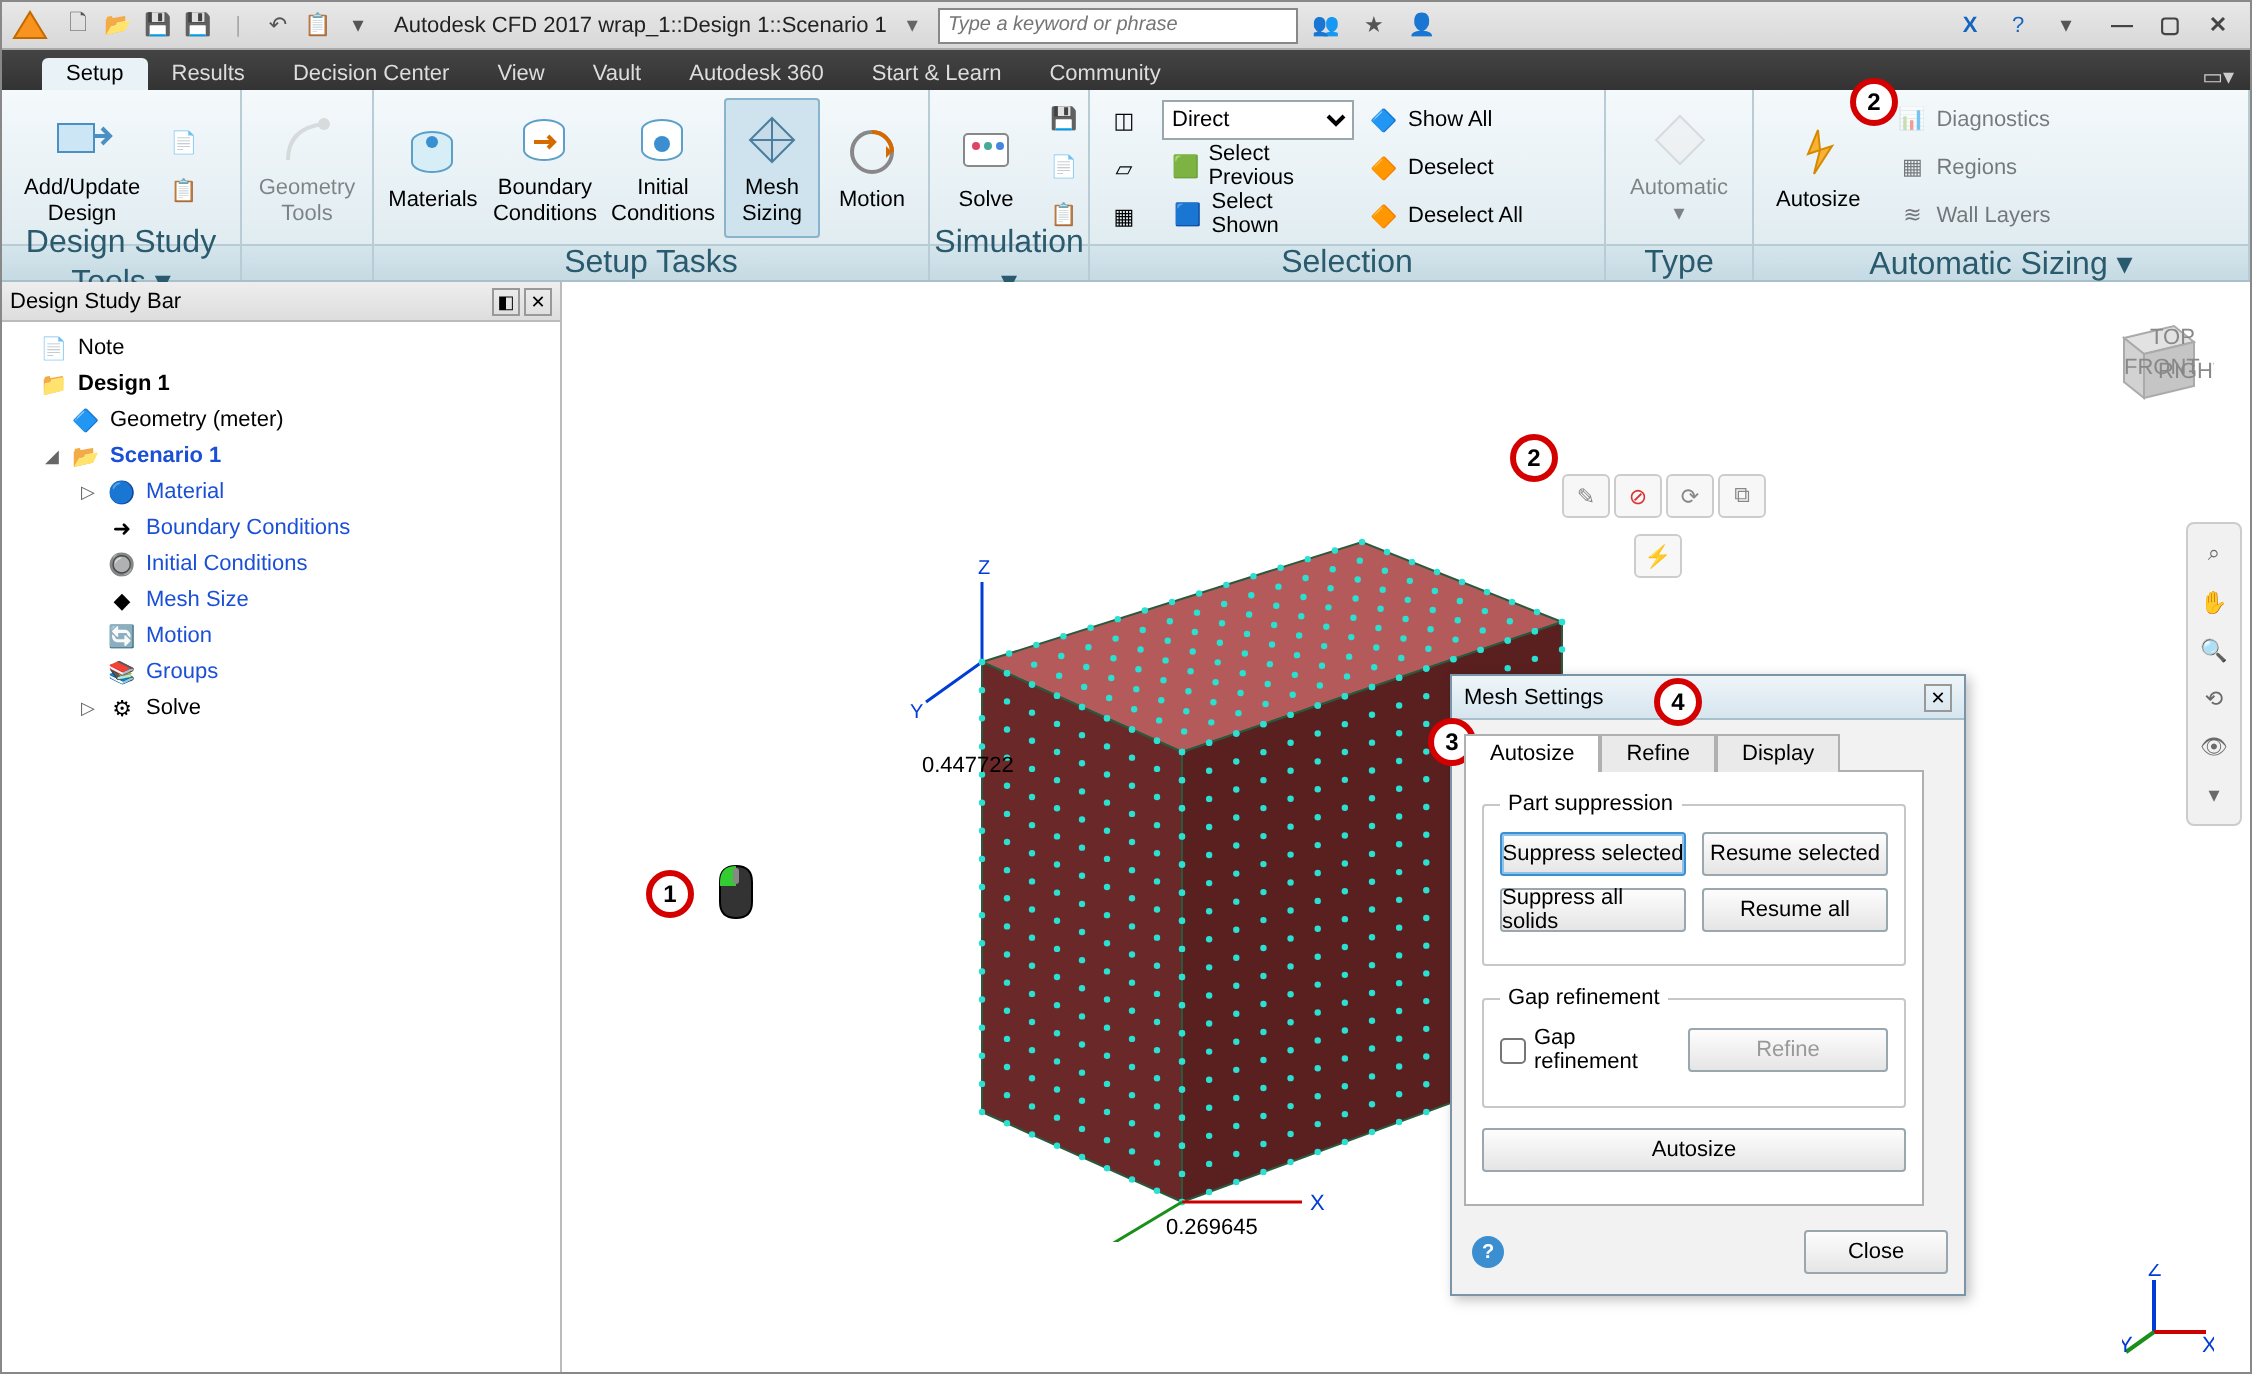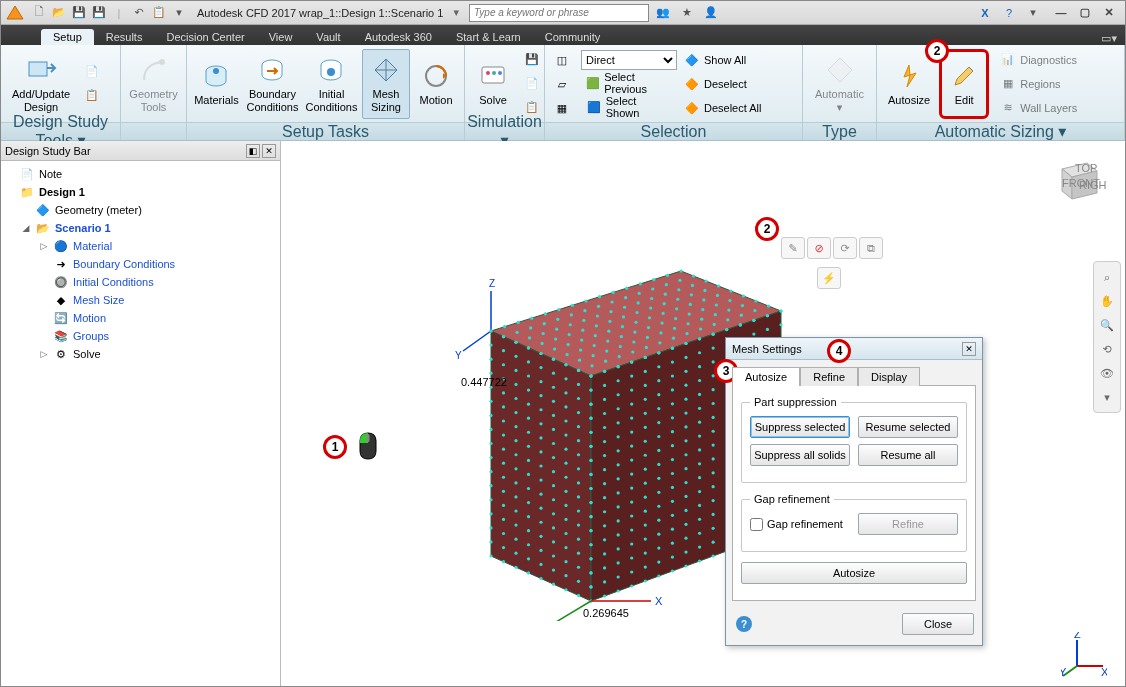--- a/index.html
+++ b/index.html
@@ -12,21 +12,21 @@
 .titlebar .qat span { width: 16px; height: 16px; display:inline-flex; align-items:center; justify-content:center; color:#555;}
 .titlebar .title { flex: 0 0 auto; margin: 0 10px; color: #222; }
 .titlebar .search { flex: 0 0 180px; }
 .titlebar .search input { width: 100%; height: 18px; font-style: italic; font-size: 10px; padding: 0 4px; border: 1px solid #888; }
 .titlebar .spacer { flex: 1; }
 .titlebar .right-icons { display: flex; gap: 8px; align-items: center; color:#555;}
 .titlebar .right-icons span { width:16px; height:16px; display:inline-flex; align-items:center; justify-content:center;}
 .winbtn { width: 24px; height: 18px; display:inline-flex; align-items:center; justify-content:center; color:#444; font-weight:bold;}
 
 
-.tabsrow { height: 20px; background: linear-gradient(#444,#333); display: flex; align-items: end; padding-left: 40px; }
+.tabsrow { height: 20px; background: linear-gradient(#444,#333); display: flex; align-items: end; padding-left: 20px; }
 .tab { padding: 2px 12px; color: #ddd; border-radius: 3px 3px 0 0; cursor: pointer; }
 .tab.active { background: #e9f2f6; color: #000; }
 
 
 .ribbon { height: 96px; background: linear-gradient(#f4f9fb,#dce9ef); border-bottom: 1px solid #a8c0cc; display: flex; }
 .rgroup { border-right: 1px solid #b8ccd6; display: flex; flex-direction: column; }
 .rgroup .body { flex: 1; display: flex; align-items: center; padding: 2px 4px; gap: 2px; }
 .rgroup .label { height: 18px; font-size: 16px; color: #2a5a6e; text-align: center; background: linear-gradient(#d5e5ec,#c5dae3); border-top: 1px solid #b8ccd6; display:flex; align-items:center; justify-content:center; padding: 0 6px;}
 .rbtn { display: flex; flex-direction: column; align-items: center; justify-content: center; padding: 4px 6px; min-width: 48px; height: 70px; border: 1px solid transparent; border-radius: 2px; text-align:center; line-height:1.1;}
 .rbtn.active { background: #cfe3ee; border-color: #8ab4cc; }
@@ -67,21 +67,21 @@
 .float-tb { position:absolute; display:flex; gap:2px; }
 .float-tb .fb { width:24px; height:22px; border:1px solid #ccc; border-radius:3px; background:#f7f7f7; display:flex; align-items:center; justify-content:center; color:#888;}
 .callout { position:absolute; width:24px; height:24px; border:3px solid #d40000; border-radius:50%; background:#fff; display:flex; align-items:center; justify-content:center; font-weight:bold; color:#000; font-size:12px;}
 
 
 .dialog { position:absolute; left:724px; top:336px; width:258px; background:#f2f2f2; border:1px solid #7a95a8; box-shadow:2px 2px 6px rgba(0,0,0,0.25);}
 .dialog .dtitle { height:22px; background:linear-gradient(#eef5f9,#d6e5ee); border-bottom:1px solid #a8c0cc; display:flex; align-items:center; padding:0 6px; justify-content:space-between; font-size:11px;}
 .dialog .dtabs { display:flex; padding:6px 6px 0 6px; gap:0;}
 .dialog .dtab { padding:3px 12px; border:1px solid #b0b0b0; background:#eaeaea; border-bottom:none; font-size:11px; position:relative; top:1px;}
 .dialog .dtab.active { background:#fff; z-index:2;}
-.dialog .dbody { margin:0 6px 8px 6px; border:1px solid #b0b0b0; background:#fff; padding:10px 8px;}
+.dialog .dbody { margin:0 20px 8px 6px; border:1px solid #b0b0b0; background:#fff; padding:10px 8px;}
 .dialog fieldset { border:1px solid #c7c7c7; border-radius:2px; padding:8px 8px 10px 8px; margin-bottom:10px;}
 .dialog legend { font-size:11px; padding:0 4px;}
 .dbtnrow { display:flex; gap:8px; margin-bottom:6px;}
 .dbtn { flex:1; height:22px; border:1px solid #9aa7af; background:linear-gradient(#fdfdfd,#e5e5e5); border-radius:2px; font-size:11px; display:flex; align-items:center; justify-content:center;}
 .dbtn.primary { border-color:#3b8fd0; box-shadow:0 0 0 1px #8cc3ea inset;}
 .dbtn.disabled { color:#999; }
 .dialog .footer { display:flex; justify-content:space-between; align-items:center; padding:4px 8px 10px 10px;}
 .helpico { width:16px; height:16px; border-radius:50%; background:#3b8fd0; color:#fff; display:flex; align-items:center; justify-content:center; font-size:10px; font-weight:bold;}
 .closebtn { width:72px; height:22px; border:1px solid #9aa7af; background:linear-gradient(#fdfdfd,#e5e5e5); border-radius:2px; font-size:11px;}
 
@@ -335,29 +335,20 @@
 
   <div class="rgroup" style="flex:1; min-width:200px;">
     <div class="body">
       <div class="rbtn">
         <div class="ico">
             <svg width="26" height="26">
               <path d="M13 2 L8 14 L14 12 L11 24 L20 10 L14 12 Z" fill="#f9b233" stroke="#d48a00"></path>
             </svg>
           </div>
         <span>Autosize</span>
-      </div>
-      <div class="rbtn highlight-red" style="position:relative;">
-        <div class="ico">
-            <svg width="26" height="26">
-              <path d="M4 22 L6 16 L18 4 L22 8 L10 20 Z" fill="#f4cd6a" stroke="#b58a20"></path>
-              <path d="M18 4 L22 8" stroke="#777"></path>
-            </svg>
-          </div>
-        <span>Edit</span>
       </div>
       <div style="display:flex; flex-direction:column; gap:2px; margin-left:4px;">
         <div class="rsmall disabled" style="opacity:.5;">
             <span class="si">📊</span>
             <span>Diagnostics</span>
           </div>
         <div class="rsmall disabled" style="opacity:.5;">
             <span class="si">▦</span>
             <span>Regions</span>
           </div>

